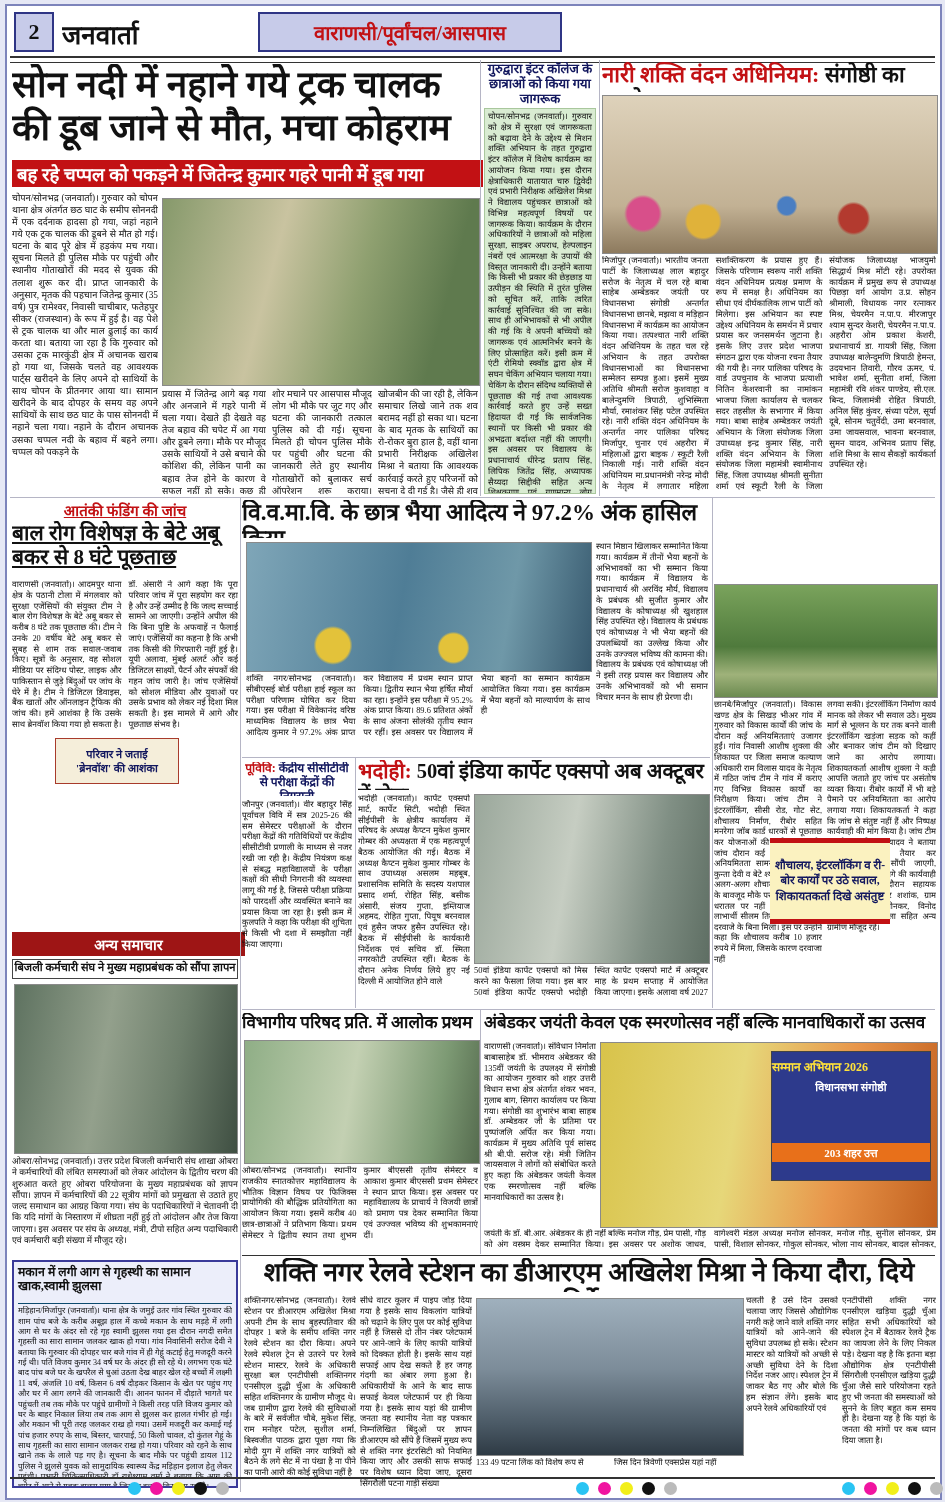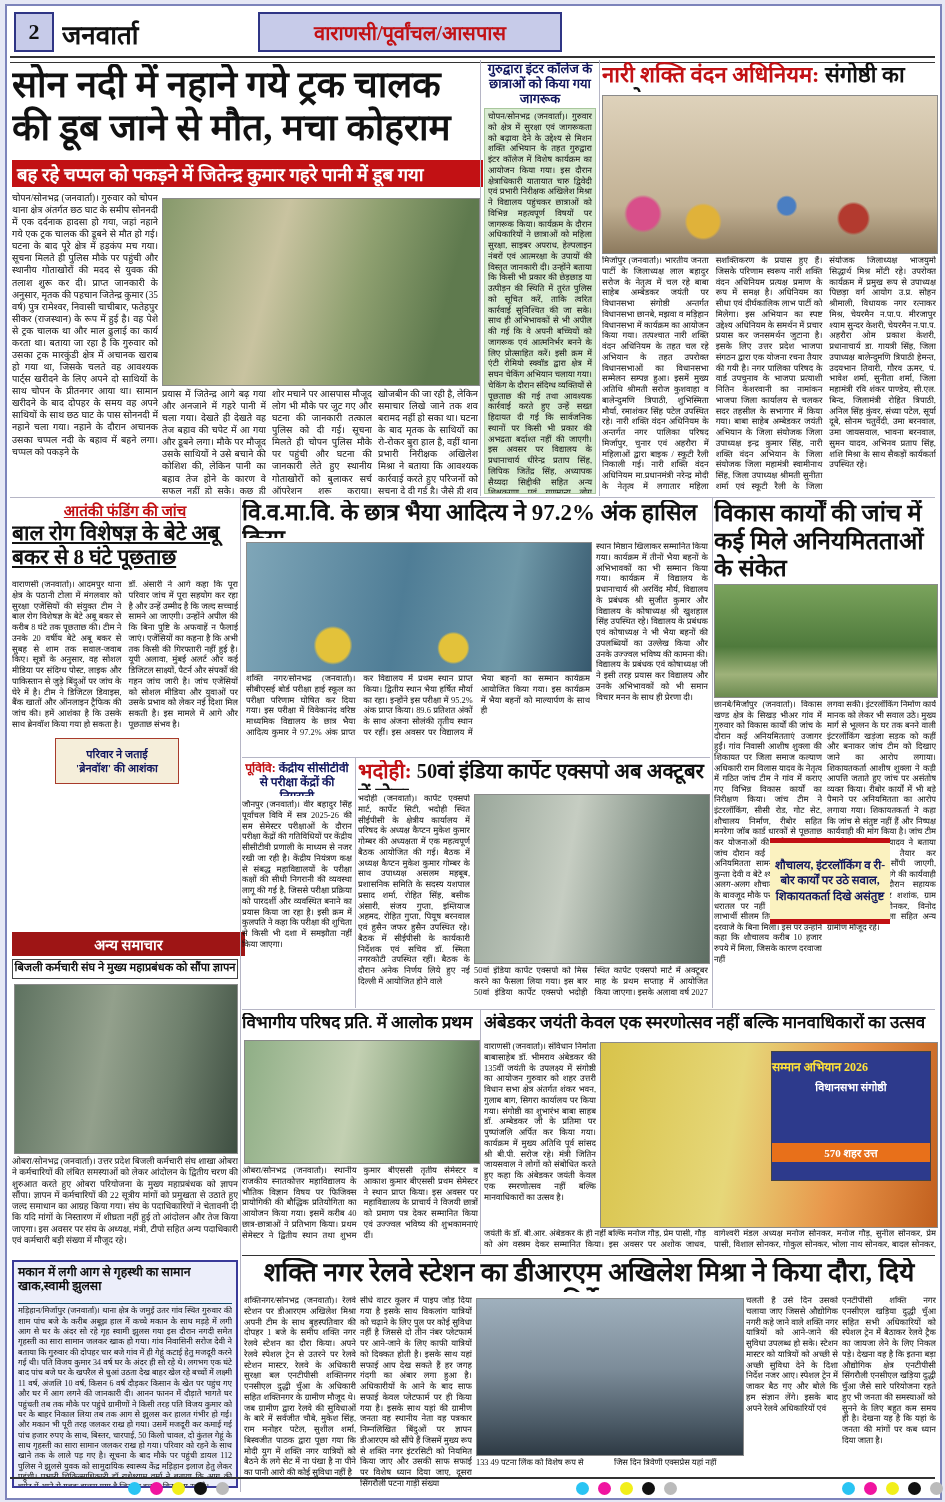--- a/index.html
+++ b/index.html
@@ -123,40 +123,39 @@
 
   <div class="abs hl" style="left:358px;top:760px;width:352px;height:30px;font-size:20.5px;">
     <span class="red">भदोही:</span><span> 50वां इंडिया कार्पेट एक्सपो अब अक्टूबर में होगा</span>
   </div>
   <div class="abs body-s" style="left:358px;top:794px;width:112px;height:212px;">भदोही (जनवार्ता)। कार्पेट एक्सपो मार्ट, कार्पेट सिटी, भदोही स्थित सीईपीसी के क्षेत्रीय कार्यालय में परिषद के अध्यक्ष कैप्टन मुकेश कुमार गोम्बर की अध्यक्षता में एक महत्वपूर्ण बैठक आयोजित की गई। बैठक में अध्यक्ष कैप्टन मुकेश कुमार गोम्बर के साथ उपाध्यक्ष असलम महबूब, प्रशासनिक समिति के सदस्य यशपाल प्रसाद शर्मा, रोहित सिंह, बसीक अंसारी, संजय गुप्ता, इम्तियाज अहमद, रोहित गुप्ता, पियूष बरनवाल एवं हुसैन जफर हुसैन उपस्थित रहे। बैठक में सीईपीसी के कार्यकारी निर्देशक एवं सचिव डॉ. स्मिता नगरकोटी उपस्थित रहीं। बैठक के दौरान अनेक निर्णय लिये हुए नई दिल्ली में आयोजित होने वाले</div>
   <div class="ph ph5" style="left:474px;top:794px;width:234px;height:168px;"></div>
   <div class="abs body-s" style="left:474px;top:966px;width:234px;height:42px;column-count:2;column-gap:7px;">50वां इंडिया कार्पेट एक्सपो को मिस्र करने का फैसला लिया गया। इस बार 50वां इंडिया कार्पेट एक्सपो भदोही स्थित कार्पेट एक्सपो मार्ट में अक्टूबर माह के प्रथम सप्ताह में आयोजित किया जाएगा। इसके अलावा वर्ष 2027 में जर्मनी के फ्रैंकफर्ट में आयोजित होने वाले मेले में परिषद द्वारा सीट 12.1 में सदस्यों की स्टॉल उपलब्ध कराने को लेकर विचार किया गया। इस अवसर पर विभिन्न मुद्दों पर चर्चा एवं निर्णय लिये गये।</div>
 
   <div class="vline" style="left:712px;top:498px;height:510px;"></div>
 
-  <div class="abs hl" style="left:714px;top:500px;width:222px;height:80px;font-size:24px;">विकास कार्यों की जांच में कई मिले अनियमितताओं के संकेत</div>
   <div class="ph ph4" style="left:714px;top:584px;width:222px;height:112px;"></div>
   <div class="abs body-s" style="left:714px;top:700px;width:108px;height:308px;font-size:8.3px;">छानबे/मिर्जापुर (जनवार्ता)। विकास खण्ड क्षेत्र के सिखड़ भीअर गांव में गुरुवार को विकास कार्यों की जांच के दौरान कई अनियमितताएं उजागर हुईं। गांव निवासी आशीष शुक्ला की शिकायत पर जिला समाज कल्याण अधिकारी राम विलास यादव के नेतृत्व में गठित जांच टीम ने गांव में कराए गए विभिन्न विकास कार्यों का निरीक्षण किया। जांच टीम ने इंटरलॉकिंग, सीसी रोड, गोट सेट, शौचालय निर्माण, रीबोर सहित मनरेगा जॉब कार्ड धारकों से पूछताछ कर योजनाओं की हकीकत परखी। जांच दौरान कई विकास कार्यों में अनियमितता सामने आई। गांव में कुन्ता देवी व बेटे श्याम कुमार के नाम अलग-अलग शौचालय आवंटित होने के बावजूद मौके पर एक ही शौचालय धरातल पर नहीं मिला। वहीं पात्र लाभार्थी सीलम तिवारी का शौचालय दरवाजे के बिना मिला। इस पर उन्होंने कहा कि शौचालय करीब 10 हजार रुपये में मिला, जिसके कारण दरवाजा नहीं</div>
   <div class="abs body-s" style="left:827px;top:700px;width:109px;height:308px;font-size:8.3px;">लगवा सकी। इंटरलॉकिंग निर्माण कार्य मानक को लेकर भी सवाल उठे। मुख्य मार्ग से भूल्लन के घर तक बनने वाली इंटरलॉकिंग खड़ंजा सड़क को कहीं और बनाकर जांच टीम को दिखाए जाने का आरोप लगाया। शिकायतकर्ता आशीष शुक्ला ने कड़ी आपत्ति जताते हुए जांच पर असंतोष व्यक्त किया। रीबोर कार्यों में भी बड़े पैमाने पर अनियमितता का आरोप लगाया गया। शिकायतकर्ता ने कहा कि जांच से संतुष्ट नहीं हैं और निष्पक्ष कार्यवाही की मांग किया है। जांच टीम प्रभारी राम विलास यादव ने बताया कि जांच रिपोर्ट तैयार कर जिलाधिकारी को सौंपी जाएगी, जिसके आधार पर आगे की कार्यवाही तय होगी। इस दौरान सहायक अभिलेख बाप सागर शशांक, ग्राम सचिव जगदीश सोनकर, विनोद तिवारी, अमरेश शुक्ला सहित अन्य ग्रामीण मौजूद रहे।</div>
   <div class="abs callout-y" style="left:770px;top:838px;width:114px;height:72px;">शौचालय, इंटरलॉकिंग व री-बोर कार्यों पर उठे सवाल, शिकायतकर्ता दिखे असंतुष्ट</div>
 
   <div class="hline" style="left:242px;top:1009px;width:693px;"></div>
 
   <div class="abs hl" style="left:242px;top:1013px;width:236px;height:24px;font-size:17px;">विभागीय परिषद प्रति. में आलोक प्रथम</div>
   <div class="ph ph7" style="left:244px;top:1040px;width:234px;height:122px;"></div>
   <div class="abs body-s" style="left:242px;top:1166px;width:236px;height:88px;column-count:2;column-gap:7px;">ओबरा/सोनभद्र (जनवार्ता)। स्थानीय राजकीय स्नातकोत्तर महाविद्यालय के भौतिक विज्ञान विषय पर फिजिक्स प्रायोगिकी की बौद्धिक प्रतियोगिता का आयोजन किया गया। इसमें करीब 40 छात्र-छात्राओं ने प्रतिभाग किया। प्रथम सेमेस्टर ने द्वितीय स्थान तथा शुभम कुमार बीएससी तृतीय सेमेस्टर व आकाश कुमार बीएससी प्रथम सेमेस्टर ने स्थान प्राप्त किया। इस अवसर पर महाविद्यालय के प्राचार्य ने विजयी छात्रों को प्रमाण पत्र देकर सम्मानित किया एवं उज्ज्वल भविष्य की शुभकामनाएं दीं।</div>
   <div class="vline" style="left:480px;top:1010px;height:244px;"></div>
 
   <div class="abs hl" style="left:484px;top:1013px;width:452px;height:24px;font-size:17px;">अंबेडकर जयंती केवल एक स्मरणोत्सव नहीं बल्कि मानवाधिकारों का उत्सव</div>
   <div class="abs body-s" style="left:484px;top:1042px;width:112px;height:212px;">वाराणसी (जनवार्ता)। संविधान निर्माता बाबासाहेब डॉ. भीमराव अंबेडकर की 135वीं जयंती के उपलक्ष्य में संगोष्ठी का आयोजन गुरुवार को शहर उत्तरी विधान सभा क्षेत्र अंतर्गत शंकर भवन, गुलाब बाग, सिगरा कार्यालय पर किया गया। संगोष्ठी का शुभारंभ बाबा साहब डॉ. अम्बेडकर जी के प्रतिमा पर पुष्पांजलि अर्पित कर किया गया। कार्यक्रम में मुख्य अतिथि पूर्व सांसद श्री बी.पी. सरोज रहे। मंत्री जितिन जायसवाल ने लोगों को संबोधित करते हुए कहा कि अंबेडकर जयंती केवल एक स्मरणोत्सव नहीं बल्कि मानवाधिकारों का उत्सव है।</div>
   <div class="ph ph8" style="left:600px;top:1042px;width:336px;height:184px;">
     <div class="poster">
       <div class="p1">सम्मान अभियान 2026</div>
       <div class="p2">विधानसभा संगोष्ठी</div>
-      <div class="p3">570 शहर उत्त</div>
+      <div class="p3">203 शहर उत्त</div>
     </div>
   </div>
   <div class="abs body-s" style="left:484px;top:1229px;width:452px;height:26px;column-count:2;column-gap:8px;">जयंती के डॉ. बी.आर. अंबेडकर के ही नहीं बल्कि मनोज गौड़, प्रेम पासी, गौड़ को अंग वस्त्रम देकर सम्मानित किया। इस अवसर पर अशोक जाधव, वागेश्वरी मंडल अध्यक्ष मनोज सोनकर, मनोज गौड़, सुनील सोनकर, प्रेम पासी, विशाल सोनकर, गोकुल सोनकर, भोला नाथ सोनकर, बादल सोनकर, संदीप कुमार गौड़ व पप्पू लाल गौड़ उपस्थित रहे।</div>
 
   <div class="hline" style="left:242px;top:1255px;width:693px;border-top:1.5px solid #333;"></div>
 
   <div class="abs hl" style="left:242px;top:1258px;width:694px;height:34px;font-size:26px;text-align:center;">शक्ति नगर रेलवे स्टेशन का डीआरएम अखिलेश मिश्रा ने किया दौरा, दिये निर्देश</div>
   <div class="abs body-s" style="left:244px;top:1296px;width:112px;height:198px;">शक्तिनगर/सोनभद्र (जनवार्ता)। रेलवे स्टेशन पर डीआरएम अखिलेश मिश्रा अपनी टीम के साथ बृहस्पतिवार की दोपहर 1 बजे के समीप शक्ति नगर रेलवे स्टेशन का दौरा किया। अपने रेलवे स्पेशल ट्रेन से उतरने पर रेलवे स्टेशन मास्टर, रेलवे के अधिकारी सुरक्षा बल एनटीपीसी शक्तिनगर एनसीएल दुद्धी चुँआ के अधिकारी सहित शक्तिनगर के ग्रामीण मौजूद थे। जब ग्रामीण द्वारा रेलवे की सुविधाओं के बारे में सर्वजीत चौबे, मुकेश सिंह, राम मनोहर पटेल, सुशील शर्मा, बिस्वजीत पाठक द्वारा पूछा गया कि मोदी युग में शक्ति नगर यात्रियों को बैठने के लगे सेट में ना पंखा है ना पीने का पानी आरो की कोई सुविधा नहीं है</div>
   <div class="abs body-s" style="left:360px;top:1296px;width:112px;height:198px;">सीधे वाटर कूलर में पाइप जोड़ दिया गया है इसके साथ विकलांग यात्रियों को चढ़ाने के लिए पुल पर कोई सुविधा नहीं है जिससे दो तीन नंबर प्लेटफार्म पर आने-जाने के लिए काफी यात्रियों को दिक्कत होती है। इसके साथ यहां सफाई आप देख सकते हैं हर जगह गंदगी का अंबार लगा हुआ है। अधिकारीयों के आने के बाद साफ सफाई केवल प्लेटफार्म पर ही किया गया है। इसके साथ यहां की ग्रामीण जनता वह स्थानीय नेता वह पत्रकार निम्नलिखित बिंदुओं पर ज्ञापन डीआरएम को सौंपे हैं जिसमें मुख्य रूप से शक्ति नगर इंटरसिटी को नियमित किया जाए और उसकी साफ सफाई पर विशेष ध्यान दिया जाए, दूसरा सिंगरौली पटना गाड़ी संख्या</div>
   <div class="ph ph9" style="left:476px;top:1298px;width:266px;height:156px;"></div>

